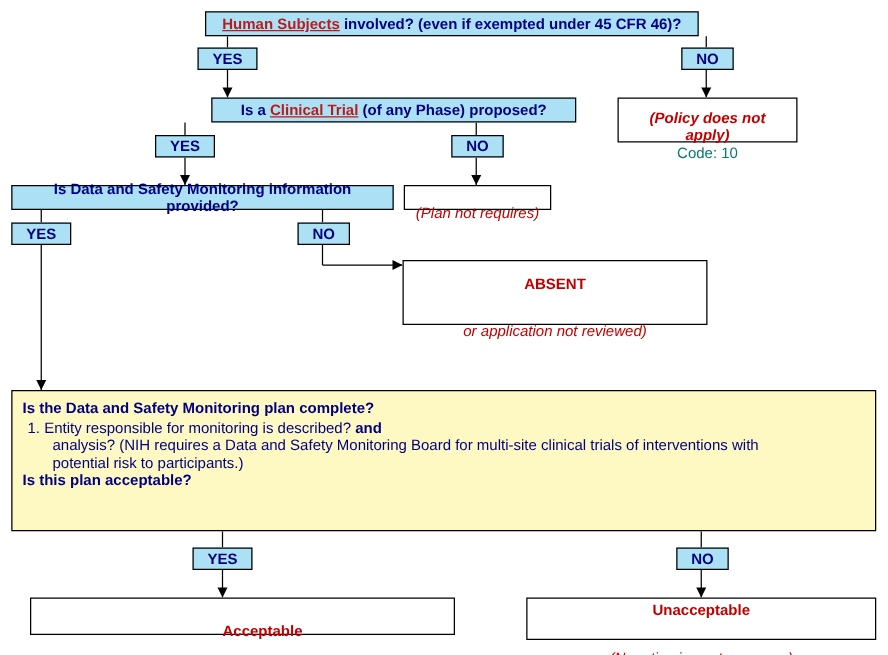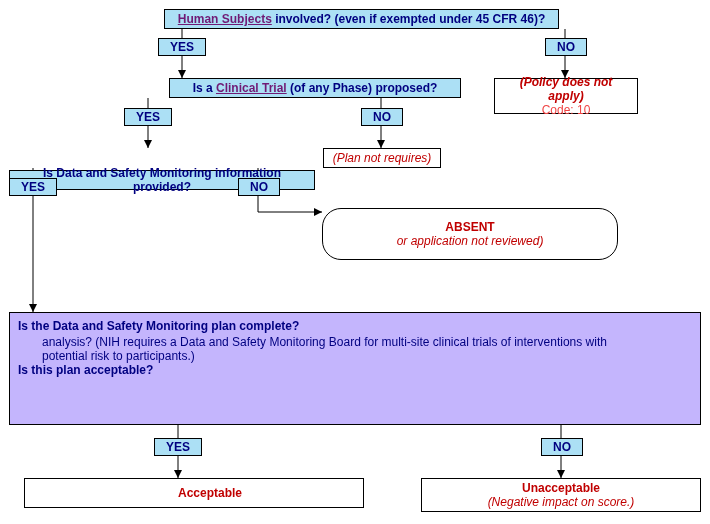--- a/index.html
+++ b/index.html
@@ -19,36 +19,36 @@
     text-align: center;
     padding: 3px 6px;
     display: flex;
     align-items: center;
     justify-content: center;
     flex-direction: column;
   }
   .blue-box { background: #ace0f5; }
   .white-box { background: #fff; }
   .bold { font-weight: bold; }
-  .link { color: #701a75; text-decoration: underline; }
-  .red { color: #c00000; }
-  .green { color: #ef4444; }
+  .link { color: #b91c1c; text-decoration: underline; }
+  .red { color: #c00000; margin-top: 24px; }
+  .green { color: #0f766e; }
   .italic { font-style: italic; }
   svg.connectors {
     position: absolute;
     top: 0; left: 0;
     width: 710px; height: 524px;
     pointer-events: none;
   }
   svg line { stroke: #000; stroke-width: 1; }
   svg polygon { fill: #000; }
   .big-box {
     position: absolute;
     border: 1px solid #000;
-    background: #c4b5fd;
+    background: #fef9c3;
     padding: 6px 8px;
     text-align: left;
   }
   .big-box .q { font-weight: bold; margin-bottom: 2px; }
   .big-box .item { margin-left: 4px; }
   .big-box .sub { margin-left: 24px; }
 </style>
 </head>
 <body>
 
@@ -118,36 +118,37 @@
 <div class="box blue-box bold" style="left:124px; top:108px; width:48px; height:18px;">
     <span>YES</span>
   </div>
 <div class="box blue-box bold" style="left:361px; top:108px; width:42px; height:18px;">
     <span>NO</span>
   </div>
 <div class="box white-box" style="left:323px; top:148px; width:118px; height:20px;">
   <span class="red italic">(Plan not requires)</span>
 </div>
 
-<div class="box blue-box bold" style="left:9px; top:148px; width:306px; height:20px;margin-top:22px;">
+<div class="box blue-box bold" style="left:9px; top:148px; width:306px; height:20px;">
   <span>Is Data and Safety Monitoring information provided?</span>
 </div>
 <div class="box blue-box bold" style="left:9px; top:178px; width:48px; height:18px;">
     <span>YES</span>
   </div>
 <div class="box blue-box bold" style="left:238px; top:178px; width:42px; height:18px;">
     <span>NO</span>
   </div>
-<div class="box white-box" style="left:322px; top:208px; width:296px; height:52px;border-radius:19px;">
+<div class="box white-box" style="left:322px; top:208px; width:244px; height:52px;">
   <span class="red bold">ABSENT</span>
   <span class="red italic">or application not reviewed)</span>
 </div>
 
 <div class="big-box" style="left:9px; top:312px; width:692px; height:113px;">
   <div class="q">Is the Data and Safety Monitoring plan complete?</div>
+  <div class="item"><span>1. Entity responsible for monitoring is described? </span><span class="bold">and</span></div>
   <div class="sub">analysis? (NIH requires a Data and Safety Monitoring Board for multi-site clinical trials of interventions with</div>
   <div class="sub">potential risk to participants.)</div>
   <div class="q">Is this plan acceptable?</div>
 </div>
 
 <div class="box blue-box bold" style="left:154px; top:438px; width:48px; height:18px;">
     <span>YES</span>
   </div>
 <div class="box blue-box bold" style="left:541px; top:438px; width:42px; height:18px;">
     <span>NO</span>

